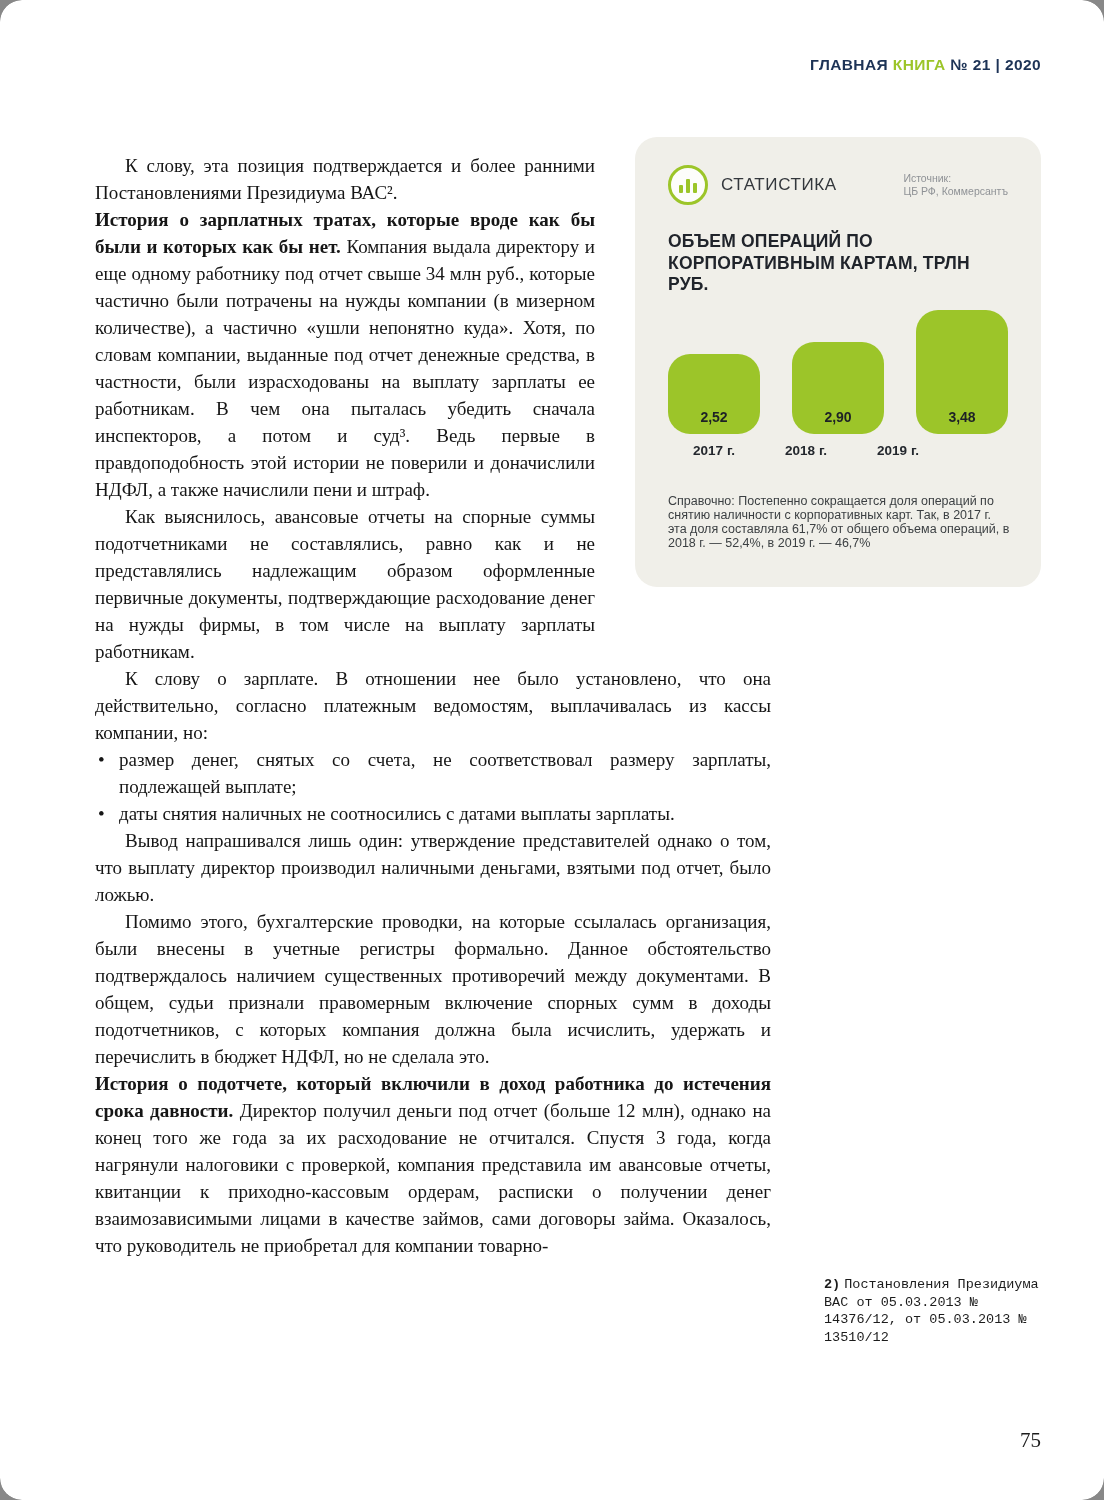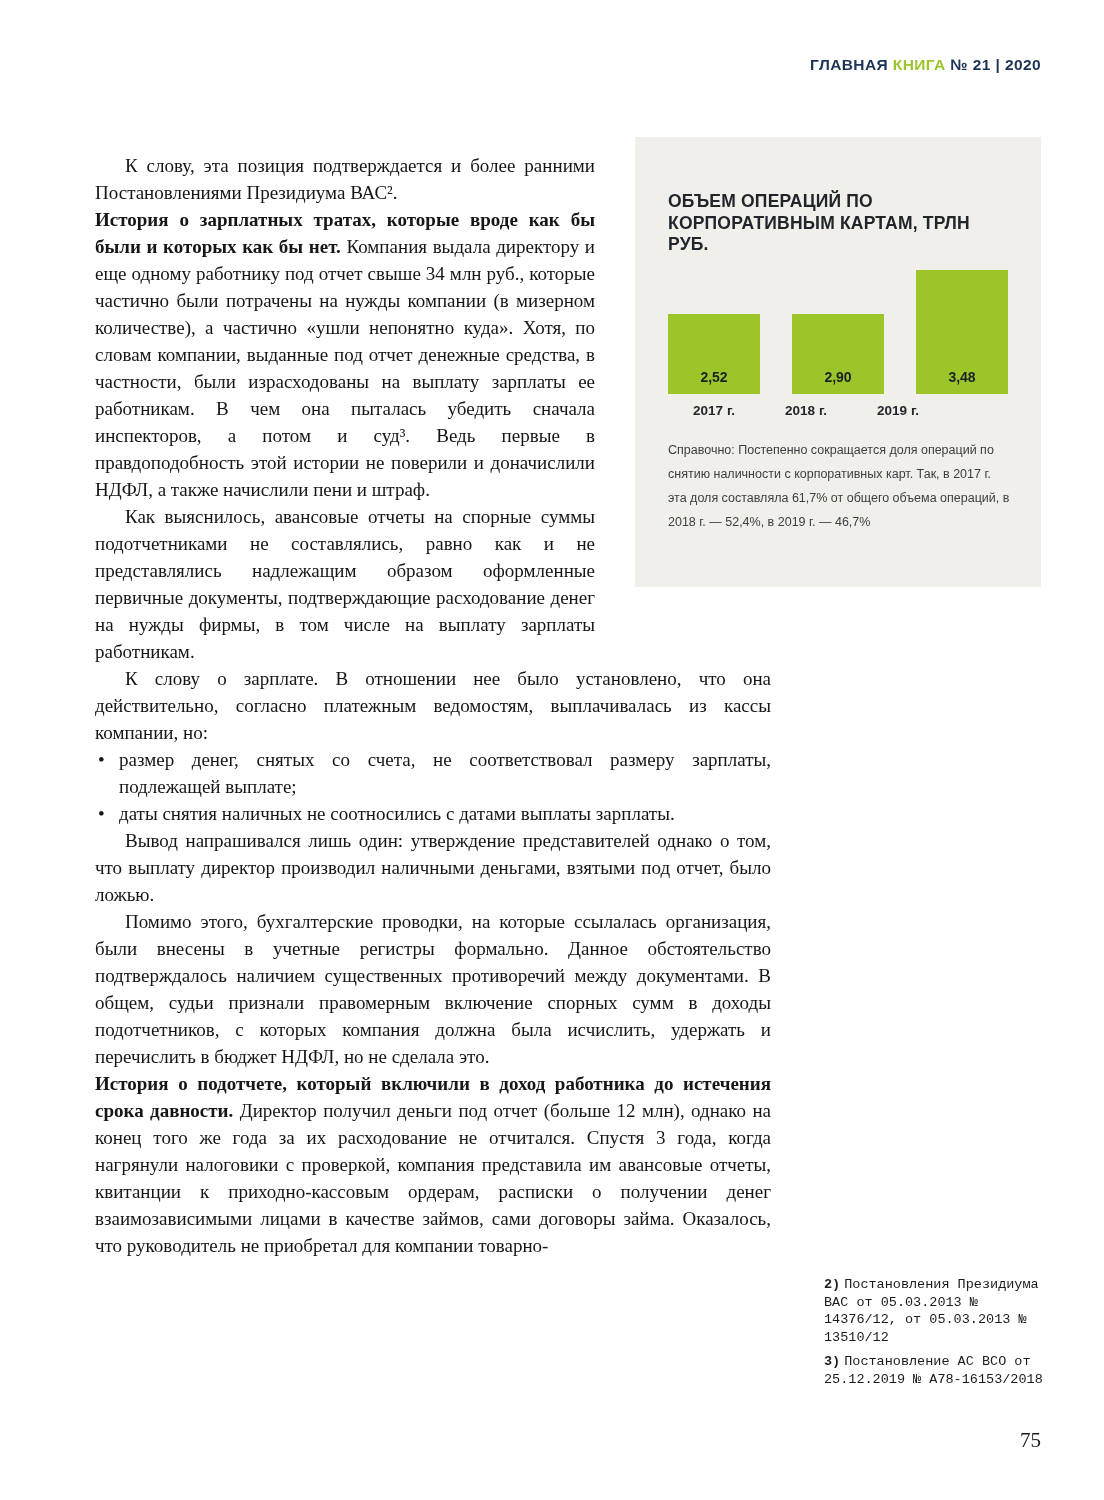--- a/index.html
+++ b/index.html
@@ -1,15 +1,15 @@
 <!DOCTYPE html>
 <html lang="ru"><head>
 <meta charset="utf-8">
 <style>
-  * { margin:0; padding:0; box-sizing:border-box; }
+  * { margin:0; padding:0; box-sizing:border-box;border-radius:22px; }
   body { background:#888; }
   .page {
     position:relative; width:1104px; height:1500px; margin:0 auto;
     background:#ffffff; overflow:hidden;
     font-family:"Liberation Serif", serif; color:#141414;
   }
   
   .runhead {
     position:absolute; top:56px; right:63px;
     font-family:"Liberation Sans", sans-serif;
@@ -63,21 +63,21 @@
     display:flex; justify-content:space-between; align-items:flex-end;
   }
   .bar-col { width:92px; }
   .bar { position:relative; width:100%; background:#9cc529; }
   .bar-value {
     position:absolute; bottom:9px; left:0; right:0; text-align:center;
     font-weight:bold; font-size:14px; color:#1d2126;
   }
   .bar-years { display:flex; margin-top:9px; }
   .bar-year { width:92px; text-align:center; font-weight:bold; font-size:13.5px; color:#23272d; }
-  .sb-note { margin-top:20px; font-size:12.5px; line-height:24px; color:#3c4043; width:344px; }
+  .sb-note { margin-top:36px; font-size:12.5px; line-height:14px; color:#3c4043; width:344px; }
   
   .footnotes {
     position:absolute; left:824px; top:1276px; width:226px;
     font-family:Liberation Mono, monospace;
     font-size:13.5px; line-height:17.5px; color:#1c1c1c;
   }
   .footnote { margin-bottom:7px; }
   .fn-num { font-weight:bold; margin-right:4px; }
   
   .pageno {
@@ -113,31 +113,43 @@
     </ul>
 
     <p>Вывод напрашивался лишь один: утверждение представителей однако о том, что выплату директор производил наличными деньгами, взятыми под отчет, было ложью.</p>
 
     <p>Помимо этого, бухгалтерские проводки, на которые ссылалась организация, были внесены в учетные регистры формально. Данное обстоятельство подтверждалось наличием существенных противоречий между документами. В общем, судьи признали правомерным включение спорных сумм в доходы подотчетников, с которых компания должна была исчислить, удержать и перечислить в бюджет НДФЛ, но не сделала это.</p>
 
     <p class="noindent"><b class="lead" style="display:inline; text-indent:30px;">История о подотчете, который включили в доход работника до истечения срока давности. </b><span>Директор получил деньги под отчет (больше 12 млн), однако на конец того же года за их расходование не отчитался. Спустя 3 года, когда нагрянули налоговики с проверкой, компания представила им авансовые отчеты, квитанции к приходно-кассовым ордерам, расписки о получении денег взаимозависимыми лицами в качестве займов, сами договоры займа. Оказалось, что руководитель не приобретал для компании товарно-</span></p>
   </div>
 
   <div class="sidebar">
+    <div class="sb-head">
+      <span class="stat-icon">
+        <span class="si-bar si-b1"></span>
+          <span class="si-bar si-b2"></span>
+          <span class="si-bar si-b3"></span>
+      </span>
+      <span class="sb-label">СТАТИСТИКА</span>
+      <span class="sb-source">
+        <span>Источник:</span><br>
+        <span>ЦБ РФ, Коммерсантъ</span>
+      </span>
+    </div>
 
     <div class="sb-title">ОБЪЕМ ОПЕРАЦИЙ ПО КОРПОРАТИВНЫМ КАРТАМ, ТРЛН РУБ.</div>
 
     <div class="sb-chart">
       <div class="bar-col">
         <div class="bar" style="height: 80px;">
           <span class="bar-value">2,52</span>
         </div>
       </div>
       <div class="bar-col">
-        <div class="bar" style="height: 80px;">
+        <div class="bar" style="height: 92px;">
           <span class="bar-value">2,90</span>
         </div>
       </div>
       <div class="bar-col">
         <div class="bar" style="height: 124px;">
           <span class="bar-value">3,48</span>
         </div>
       </div>
     </div>
     <div class="bar-years">
@@ -146,20 +158,17 @@
       <span class="bar-year">2019 г.</span>
     </div>
 
     <div class="sb-note">Справочно: Постепенно сокращается доля операций по снятию наличности с корпоративных карт. Так, в 2017 г. эта доля составляла 61,7% от общего объема операций, в 2018 г. — 52,4%, в 2019 г. — 46,7%</div>
   </div>
 
   <div class="footnotes">
     <div class="footnote">
       <span class="fn-num">2)</span><span>Постановления Президиума ВАС от 05.03.2013 № 14376/12, от 05.03.2013 № 13510/12</span>
     </div>
-    <div class="footnote">
-      <span class="fn-num">3)</span><span>Постановление АС ВСО от 25.12.2019 № А78-16153/2018</span>
-    </div>
   </div>
 
   <div class="pageno">75</div>
 
 </div>
 
 </body></html>

